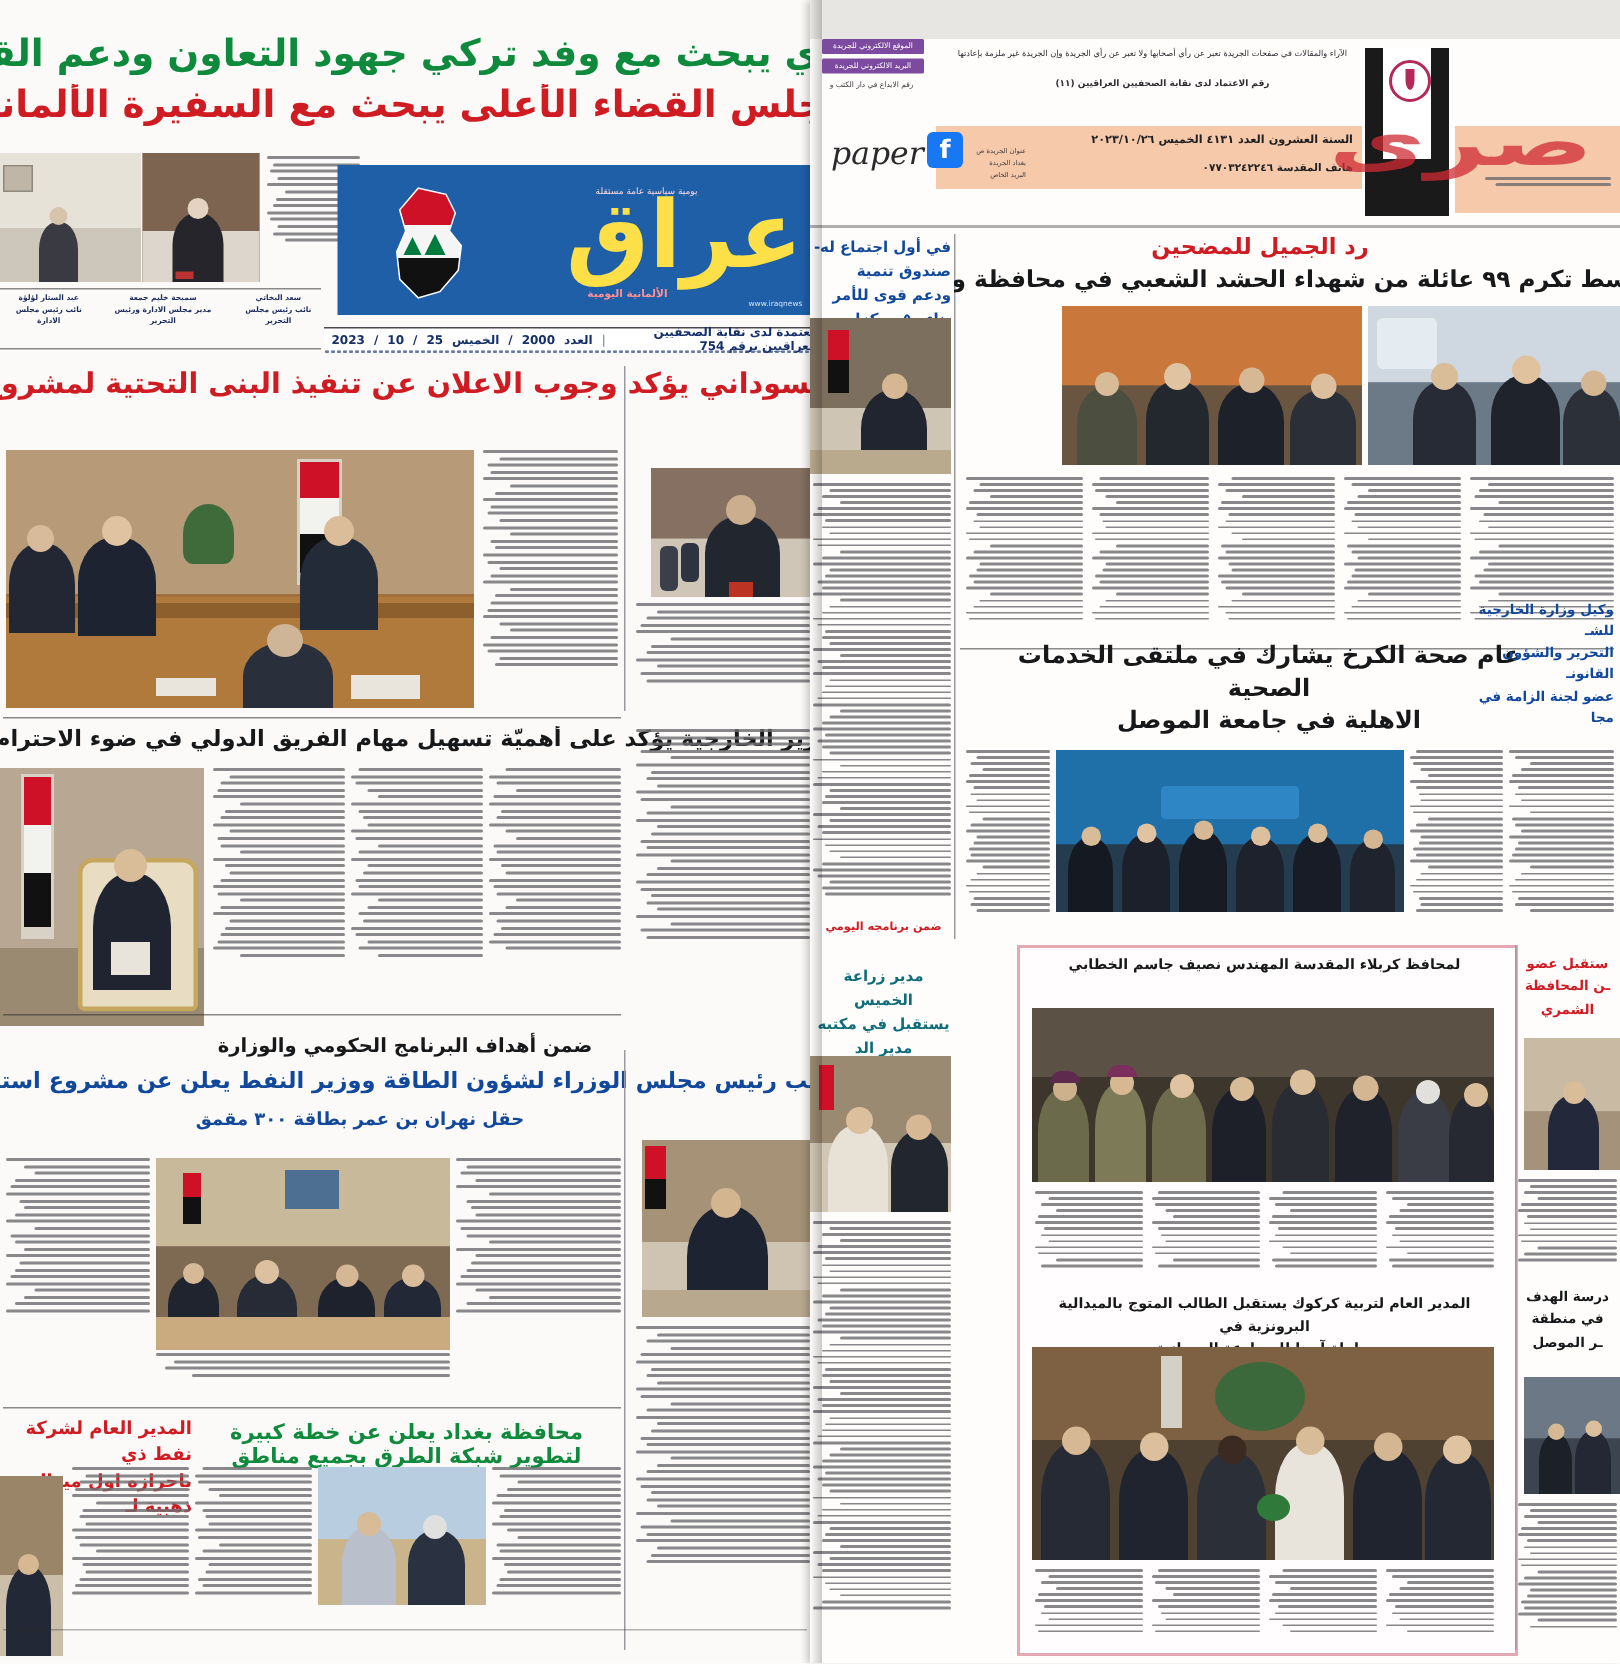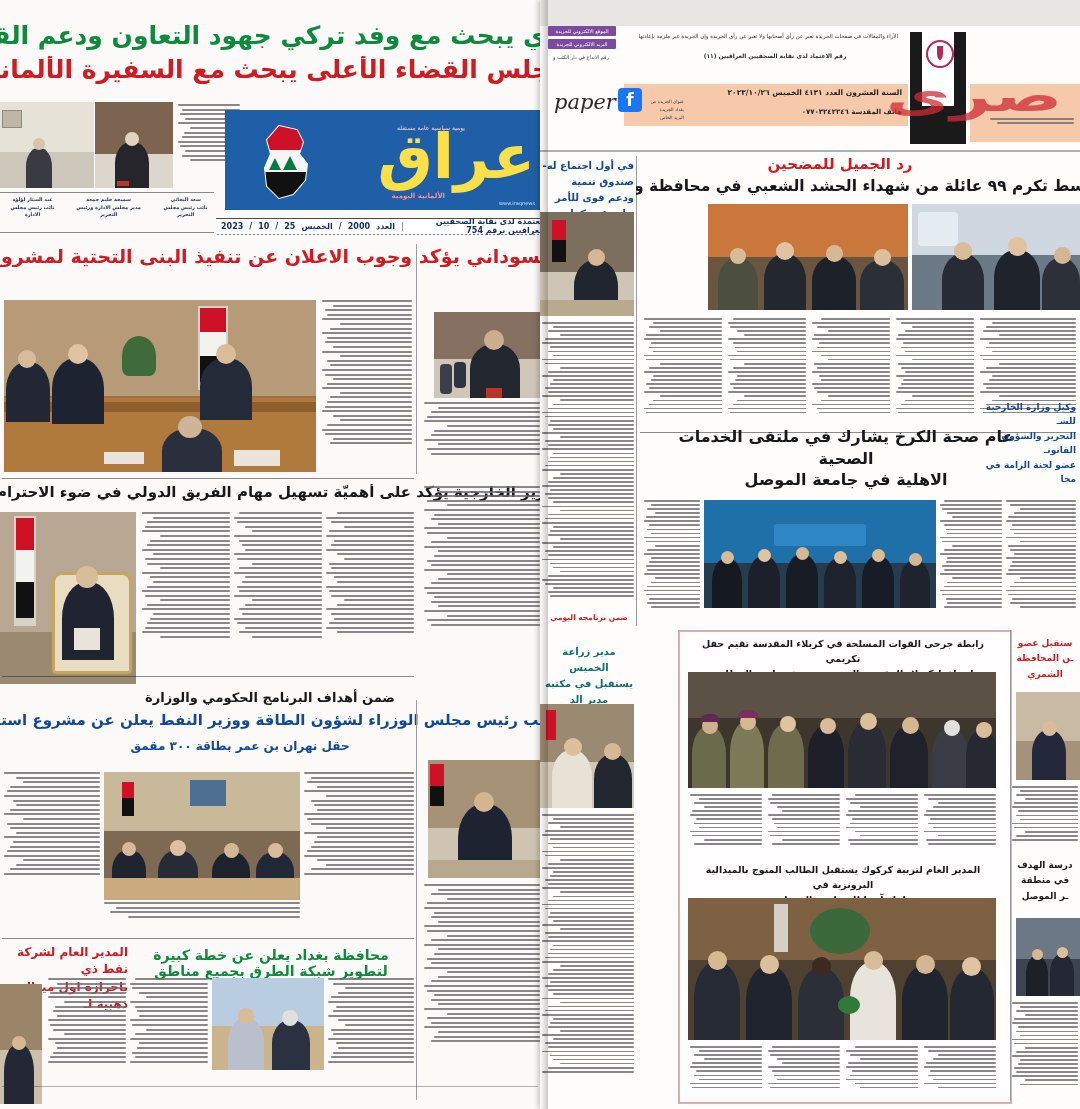--- a/index.html
+++ b/index.html
@@ -1124,21 +1124,20 @@
         <div class="ln s6"></div>
       <div class="ln s3"></div>
         <div class="ln s5"></div>
         <div class="ln s2"></div>
         <div class="ln s1"></div>
     </div>
 
     <div id="feature-box" style="left:138px;top:630px;width:330px;height:470px;"></div>
 
     <div class="ar hl hl-dark ctr" style="position:absolute;left:144px;top:636px;width:318px;font-size:9.5px;line-height:1.6;">
-      <div>رابطة جرحى القوات المسلحة في كربلاء المقدسة تقيم حفل تكريمي</div>
       <div>لمحافظ كربلاء المقدسة المهندس نصيف جاسم الخطابي</div>
     </div>
 
     <div class="photo" style="left:148px;top:672px;width:308px;height:116px;background:#4c4338;">
       <div class="sky" style="background:#5b5144;height:40%"></div>
       <div class="flr" style="background:#3d362d;height:60%"></div>
       <div class="fig" style="left:4px;bottom:0;width:34px;height:62px;background:#6b6a4a;"></div>
       <div class="head" style="left:14px;bottom:54px;width:16px;height:16px;background:#cdb08c;"></div>
       <div style="position:absolute;left:12px;bottom:66px;width:20px;height:8px;background:#5e2a4d;border-radius:8px 8px 0 0;"></div>
       <div class="fig" style="left:42px;bottom:0;width:34px;height:66px;background:#7d7a58;"></div>

